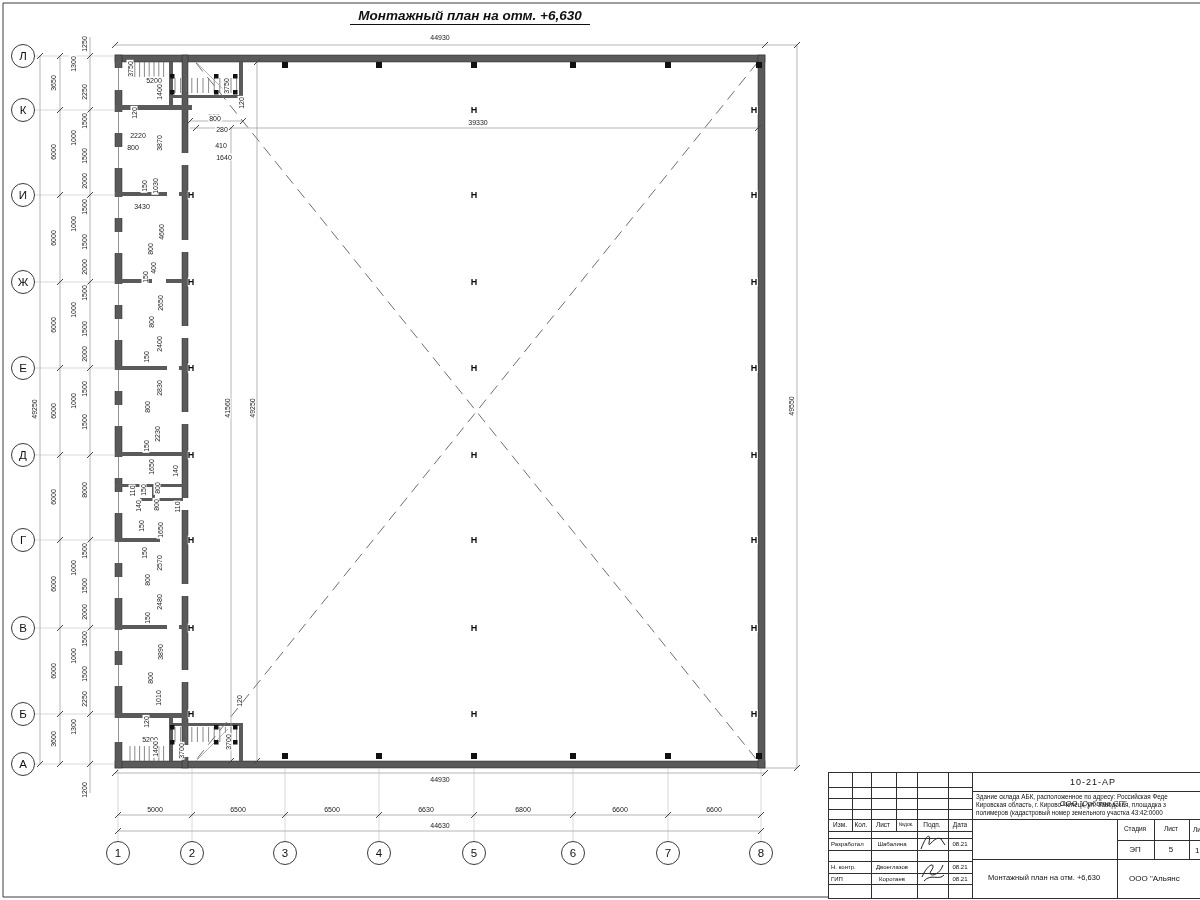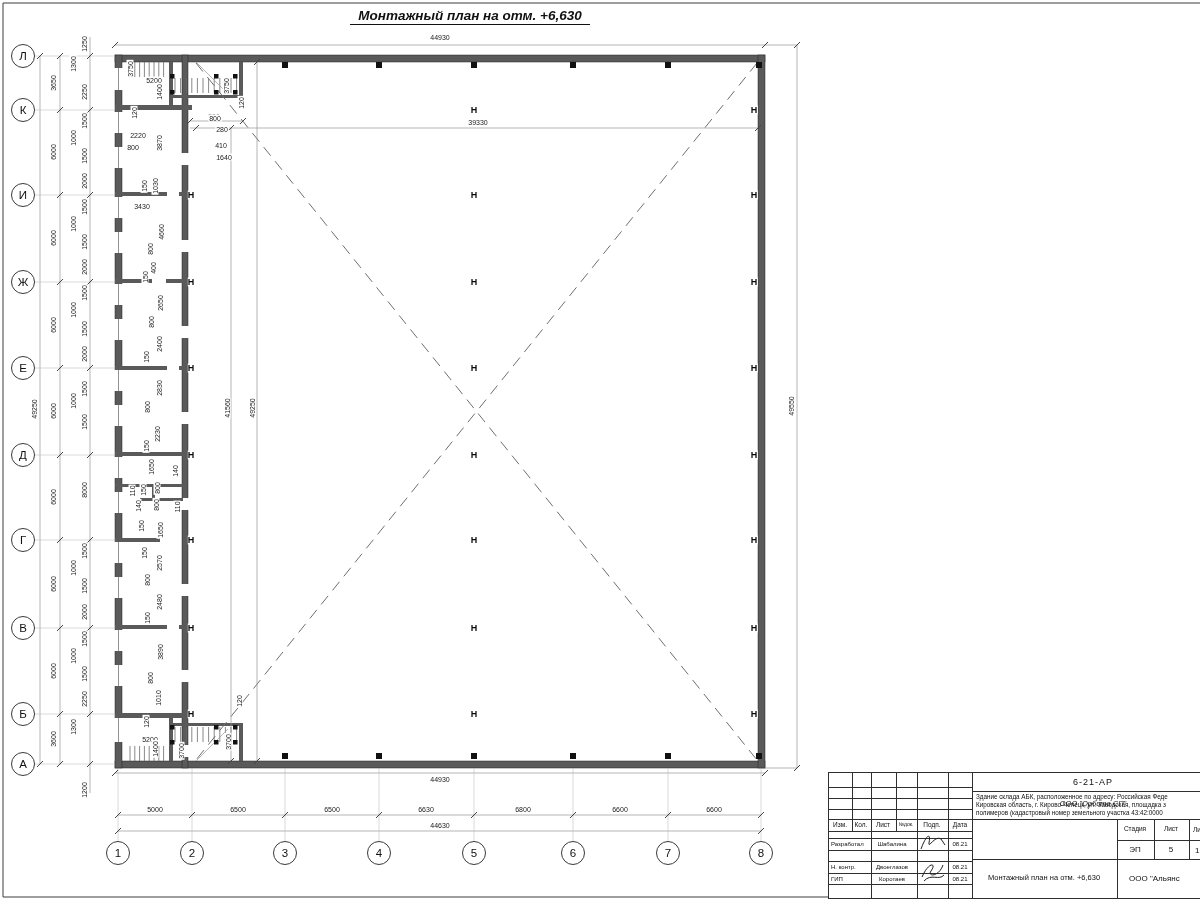--- a/index.html
+++ b/index.html
@@ -300,21 +300,21 @@
     <div class="hl" style="top:58px;width:143px;"></div>
     <div class="hl" style="top:65px;width:143px;"></div>
     <div class="hl" style="top:77px;width:143px;"></div>
     <div class="hl" style="top:88px;width:143px;"></div>
     <div class="hl" style="top:100px;width:143px;"></div>
     <div class="hl" style="top:111px;width:143px;"></div>
     <div class="hl" style="top:18px;left:143px;width:262px;"></div>
     <div class="hl" style="top:67px;left:288px;width:117px;"></div>
     <div class="hl" style="top:86px;left:143px;width:262px;"></div>
 
-    <div class="t c" style="left:264px;top:9px;font-size:9px;letter-spacing:1px;">6-21-АР</div>
+    <div class="t c" style="left:264px;top:9px;font-size:9px;letter-spacing:1px;">10-21-АР</div>
     <div class="t desc" style="left:147px;top:20px;">Здание склада АБК, расположенное по адресу: Российская Феде</div>
     <div class="t desc" style="left:147px;top:28px;">Кировская область, г. Кирово-Чепецк, ул. Заводская, площадка з</div>
     <div class="t desc" style="left:147px;top:36px;">полимеров (кадастровый номер земельного участка 43:42:0000</div>
 
     <div class="t c" style="left:11px;top:52px;">Изм.</div>
     <div class="t c" style="left:32px;top:52px;">Кол.</div>
     <div class="t c" style="left:54px;top:52px;">Лист</div>
     <div class="t c" style="left:77px;top:52px;font-size:5px;">№док.</div>
     <div class="t c" style="left:103px;top:52px;">Подп.</div>
     <div class="t c" style="left:131px;top:52px;">Дата</div>

